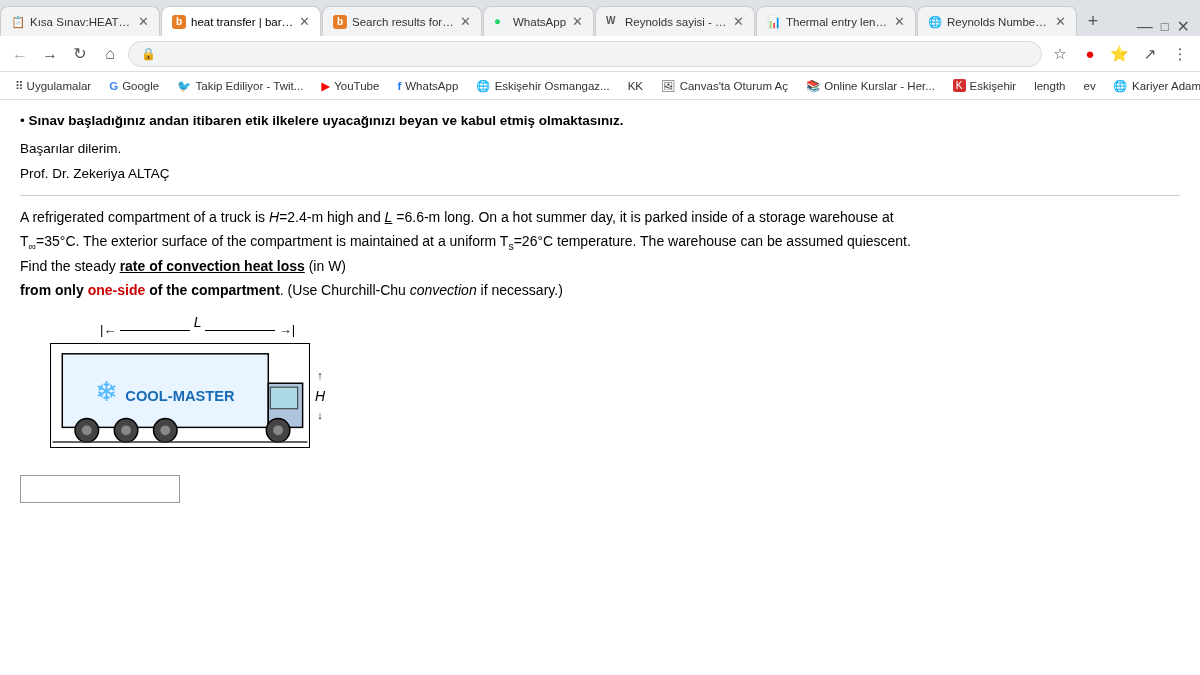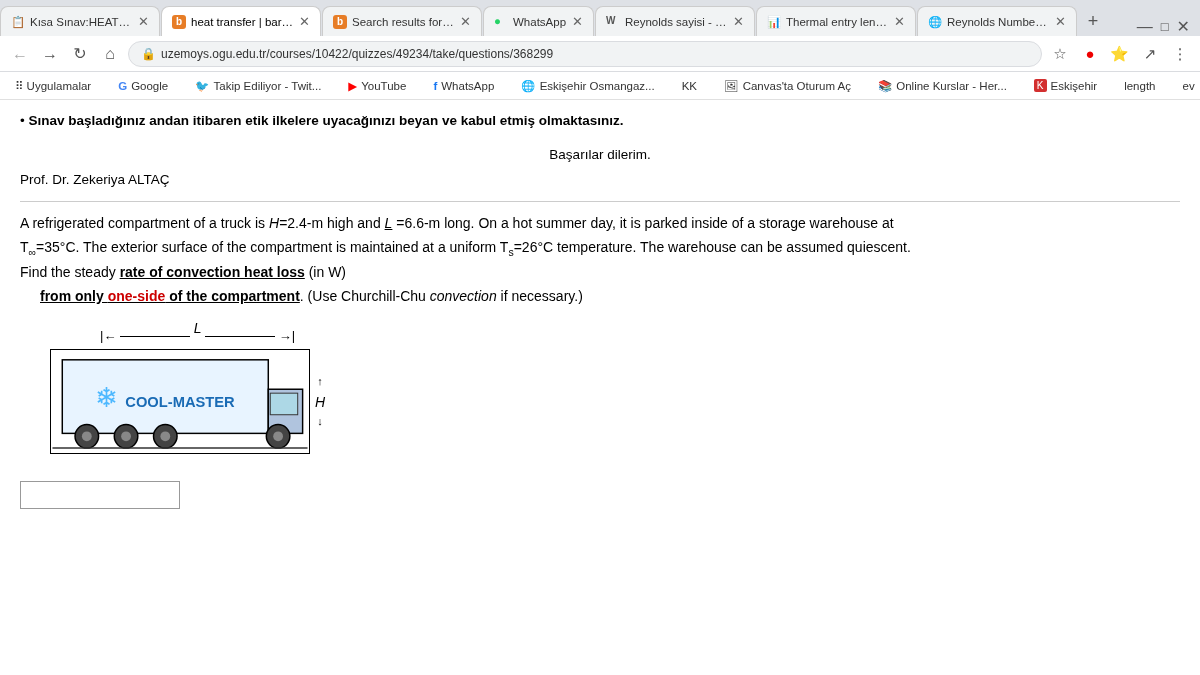--- a/index.html
+++ b/index.html
@@ -20,37 +20,37 @@
     
     .address-bar { display: flex; align-items: center; background: #fff; height: 36px; padding: 0 8px; border-bottom: 1px solid #dadce0; gap: 6px; }
     .nav-btn { width: 24px; height: 24px; display: flex; align-items: center; justify-content: center; cursor: pointer; color: #555; font-size: 16px; border-radius: 50%; }
     .nav-btn.disabled { color: #aaa; cursor: default; }
     .url-bar { flex: 1; height: 26px; border: 1px solid #dadce0; border-radius: 13px; background: #f1f3f4; padding: 0 12px; font-size: 12px; color: #333; display: flex; align-items: center; }
     .url-bar span { overflow: hidden; text-overflow: ellipsis; white-space: nowrap; }
     .lock-icon { color: #555; font-size: 12px; margin-right: 5px; }
     .addr-action-btn { width: 24px; height: 24px; display: flex; align-items: center; justify-content: center; cursor: pointer; color: #555; font-size: 15px; }
 
     
-    .bookmarks-bar { display: flex; align-items: center; background: #fff; height: 28px; padding: 0 8px; border-bottom: 1px solid #e0e0e0; gap: 13px; font-size: 11.5px; overflow: hidden; }
+    .bookmarks-bar { display: flex; align-items: center; background: #fff; height: 28px; padding: 0 8px; border-bottom: 1px solid #e0e0e0; gap: 4px; font-size: 11.5px; overflow: hidden; }
     .bookmark-item { display: flex; align-items: center; padding: 2px 7px; border-radius: 4px; cursor: pointer; white-space: nowrap; color: #333; }
 
     
     .content-area { display: flex; flex: 1; background: #fff; overflow: hidden; }
 
     
     .sidebar { width: 50px; background: #4a4a6a; display: flex; flex-direction: column; align-items: center; padding-top: 10px; gap: 10px; }
     .sidebar-logo { width: 36px; height: 36px; background: #6b6b9b; border-radius: 6px; display: flex; align-items: center; justify-content: center; color: #fff; font-size: 11px; font-weight: bold; cursor: pointer; }
     .sidebar-avatar { width: 32px; height: 32px; background: #888; border-radius: 50%; display: flex; align-items: center; justify-content: center; cursor: pointer; margin-top: 4px; }
 
     
     .page-content { flex: 1; padding: 10px 20px; overflow-y: auto; font-size: 14px; color: #000; line-height: 1.6; }
 
-    .instruction-text { margin-bottom: 12px; font-size: 13.5px; }
+    .instruction-text { margin-bottom: 6px; font-size: 13.5px; }
     .instruction-bold { font-weight: bold; }
-    .sign-text { margin-bottom: 4px; font-size: 13.5px; text-align: center; }
+    .sign-text { margin-bottom: 4px; font-size: 13.5px; }
     .prof-text { font-size: 13.5px; }
     .divider { border: none; border-top: 1px solid #ccc; margin: 10px 0; }
 
     .problem-text { font-size: 14px; line-height: 1.7; margin-bottom: 16px; max-width: 900px; }
     .underline { }
 
     
     sub { font-size: 0.75em; }
 
     
@@ -114,21 +114,20 @@
     </div>
   </div>
 
   <div class="address-bar">
     <div class="nav-btn disabled">←</div>
     <div class="nav-btn">→</div>
     <div class="nav-btn">↻</div>
     <div class="nav-btn">⌂</div>
     <div class="url-bar">
       <span class="lock-icon">🔒</span>
-      <span>uzemoys.ogu.edu.tr/courses/10422/quizzes/49234/take/questions/368299</span>
     </div>
     <div class="addr-action-btn">☆</div>
     <div class="addr-action-btn" style="color:#e00;">●</div>
     <div class="addr-action-btn">⭐</div>
     <div class="addr-action-btn">↗</div>
     <div class="addr-action-btn">⋮</div>
   </div>
 
   <div class="bookmarks-bar">
     <div class="bookmark-item">
@@ -195,21 +194,21 @@
       </div>
 
       <div class="sign-text">Başarılar dilerim.</div>
 
       <div class="prof-text">Prof. Dr. Zekeriya ALTAÇ</div>
 
       <hr class="divider">
 
       <div class="problem-text">
         A refrigerated compartment of a truck is <em>H</em>=2.4-m high and <span style="font-style:italic;text-decoration:underline;">L</span> =6.6-m long. On a hot summer day, it is parked inside of a storage warehouse at T<sub>∞</sub>=35°C. The exterior surface of the compartment is maintained at  a uniform T<sub>s</sub>=26°C temperature. The warehouse can be assumed <span class="underline">quiescent</span>. Find the steady <span style="font-weight:bold;text-decoration:underline;">rate of convection heat loss</span> (in W) <br>
-        <span style="font-weight:bold;text-decoration:underline;margin-left:20px;">from only <span style="color:#cc0000;">one-side</span> of the compartment</span>. (Use Churchill-Chu <em>convection</em> if necessary.)
+        <span style="font-weight:bold;">from only <span style="color:#cc0000;">one-side</span> of the compartment</span>. (Use Churchill-Chu <em>convection</em> if necessary.)
       </div>
 
       <div class="diagram-container">
         <div style="position:relative;display:inline-block;">
           
           <div style="display:flex;align-items:center;justify-content:center;margin-left:50px;margin-right:30px;margin-bottom:2px;">
             <span style="font-size:13px;">|←</span>
             <span style="flex:1;border-top:1px solid #000;height:1px;margin:0 4px;"></span>
             <span style="font-size:14px;font-style:italic;position:relative;top:-8px;">L</span>
             <span style="flex:1;border-top:1px solid #000;height:1px;margin:0 4px;"></span>

